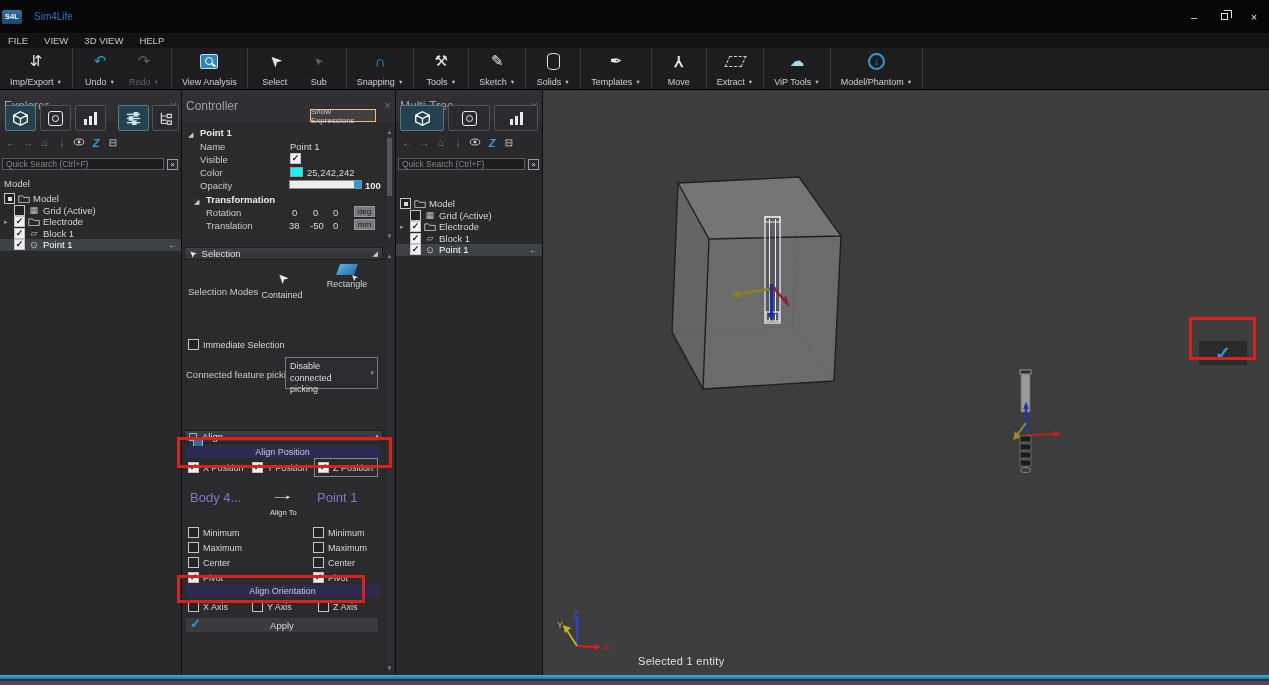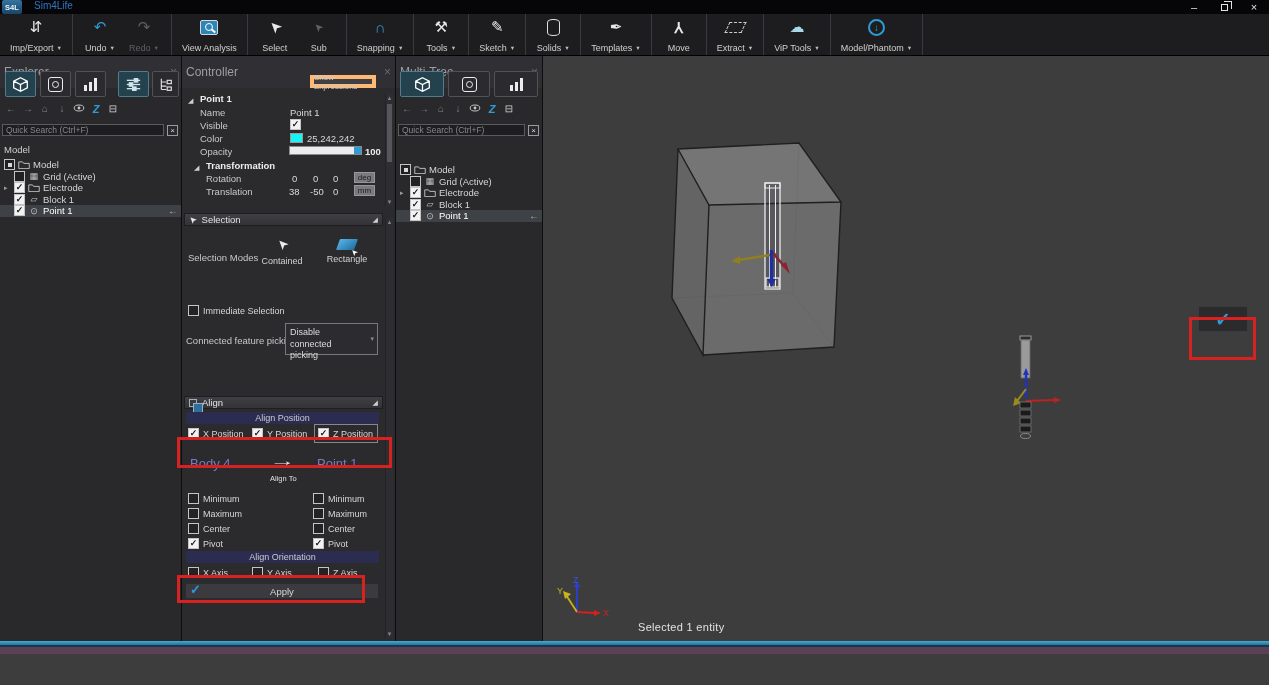--- a/index.html
+++ b/index.html
@@ -1,20 +1,20 @@
 <!DOCTYPE html>
 <html><head>
 <meta charset="utf-8">
 <style>
   *{margin:0;padding:0;box-sizing:border-box}
   body{background:#111;font-family:"Liberation Sans",sans-serif}
   .app{position:relative;width:1269px;height:685px;background:#3d3d3d;color:#ddd;overflow:hidden;font-family:"Liberation Sans",sans-serif}
 
   
-  .titlebar{height:14px;background:#060608;display:flex;align-items:flex-start}
+  .titlebar{height:33px;background:#060608;display:flex;align-items:center}
   .logo{width:20px;height:14px;margin-left:2px;background:linear-gradient(#34749f,#1b4566);color:#e8f6ff;font-size:7.5px;font-weight:bold;display:flex;align-items:center;justify-content:center;border-radius:2px}
   .apptitle{color:#2f76c4;font-size:10px;margin-left:12px}
   .wctrl{display:flex;margin-left:auto;height:100%}
   .wbtn{width:30px;height:100%;color:#e3e3e3;font-size:11px;display:flex;align-items:center;justify-content:center}
   .restore-ico{width:7px;height:7px;border:1px solid #e3e3e3;position:relative;background:#060608}
   .restore-ico::before{content:"";position:absolute;left:2px;top:-4px;width:7px;height:7px;border:1px solid #e3e3e3;border-left:none;border-bottom:none}
   .menubar{height:15px;background:#131316;display:flex;align-items:center;font-size:9.5px;color:#c8c8c8}
   .mitem{padding:0 8px;height:100%;display:flex;align-items:center}
 
   
@@ -67,21 +67,21 @@
   .expander{position:absolute;left:4px;font-size:7px;color:#9a9a9a}
   .cb{width:11px;height:11px;border:1px solid #c4c4c8;background:rgba(0,0,0,.18);display:inline-flex;align-items:center;justify-content:center;flex:none}
   .cb.on{background:#f2f2f2}
   .cb.on::after{content:"✓";color:#141414;font-size:9px;font-weight:bold;line-height:1}
   .cb.dot::after{content:"";width:4px;height:4px;background:#d8d8d8}
   .gicon{font-size:9px;color:#c0c0c0;width:12px;text-align:center;flex:none}
   .fold{flex:none;display:flex}
   .jump{position:absolute;right:3px;color:#b8b8b8;font-size:10px;font-weight:bold}
 
   
-  .sx-btn{position:absolute;left:128px;top:19px;width:66px;height:13px;background:#3f3f44;border:4px solid #fdba74;color:#c9c9c9;font-size:8px;display:flex;align-items:center;justify-content:center}
+  .sx-btn{position:absolute;left:128px;top:19px;width:66px;height:13px;background:#3f3f44;border:1px solid #fdba74;color:#c9c9c9;font-size:8px;display:flex;align-items:center;justify-content:center}
   .clabel{position:absolute;font-size:9.5px;color:#c9c9c9;white-space:nowrap}
   .cval{position:absolute;font-size:9.5px;color:#d9d9d9;white-space:nowrap}
   .bold{font-weight:bold;color:#ececec}
   .tri{position:absolute;font-size:7px;color:#cfcfcf}
   .swatch{position:absolute;width:13px;height:10px;border:1px solid #9a9a9a}
   .slider{position:absolute;width:73px;height:9px;background:#ededed;border:1px solid #8a8a8a}
   .slider i{position:absolute;right:0;top:0;bottom:0;width:7px;background:#2e9bd6}
   .unitbtn{position:absolute;width:21px;height:11px;background:#7a7a7e;color:#1d1d1d;font-size:8px;display:flex;align-items:center;justify-content:center;border:1px solid #97979b}
   .sechead{position:absolute;left:2px;right:12px;height:13px;background:linear-gradient(#3f3f44,#323237);border:1px solid #1e1e21;display:flex;align-items:center;gap:5px;padding:0 4px;font-size:9.5px;color:#e2e2e2}
   .sechead .corner{margin-left:auto;font-size:7px;color:#cfcfcf}
@@ -130,20 +130,26 @@
     <div class="apptitle">Sim4Life</div>
     <div class="wctrl">
       <div class="wbtn">–</div>
       <div class="wbtn">
           <span class="restore-ico"></span>
         </div>
       <div class="wbtn">×</div>
     </div>
   </div>
 
+  <div class="menubar">
+    <div class="mitem">FILE</div>
+    <div class="mitem">VIEW</div>
+    <div class="mitem">3D VIEW</div>
+    <div class="mitem">HELP</div>
+  </div>
 
   <div class="toolbar">
     <div class="tgroup">
       <div class="titem">
         <span class="ticon">⇵</span>
         <span class="tlab">
             <span>Imp/Export</span>
             <span class="caret">▼</span>
           </span>
       </div>
@@ -441,21 +447,21 @@
         <span class="cursico">➤</span>
         <span>Selection</span>
         <span class="corner">◢</span>
       </div>
 
       <div class="clabel" style="left:6px;top:196px">Selection Modes</div>
       <div class="modeblk" style="left:76px;top:181px">
         <span style="font-size:13px;color:#ececec;transform:rotate(-135deg)">➤</span>
         <span>Contained</span>
       </div>
-      <div class="modeblk" style="left:141px;top:183px">
+      <div class="modeblk" style="left:141px;top:174px">
         <span class="recticon"></span>
         <span>Rectangle</span>
       </div>
 
       <div class="cbitem" style="left:6px;top:249px">
         <span class="cb"></span>
         <span>Immediate Selection</span>
       </div>
 
       <div class="clabel" style="left:4px;top:279px">Connected feature picking</div>

